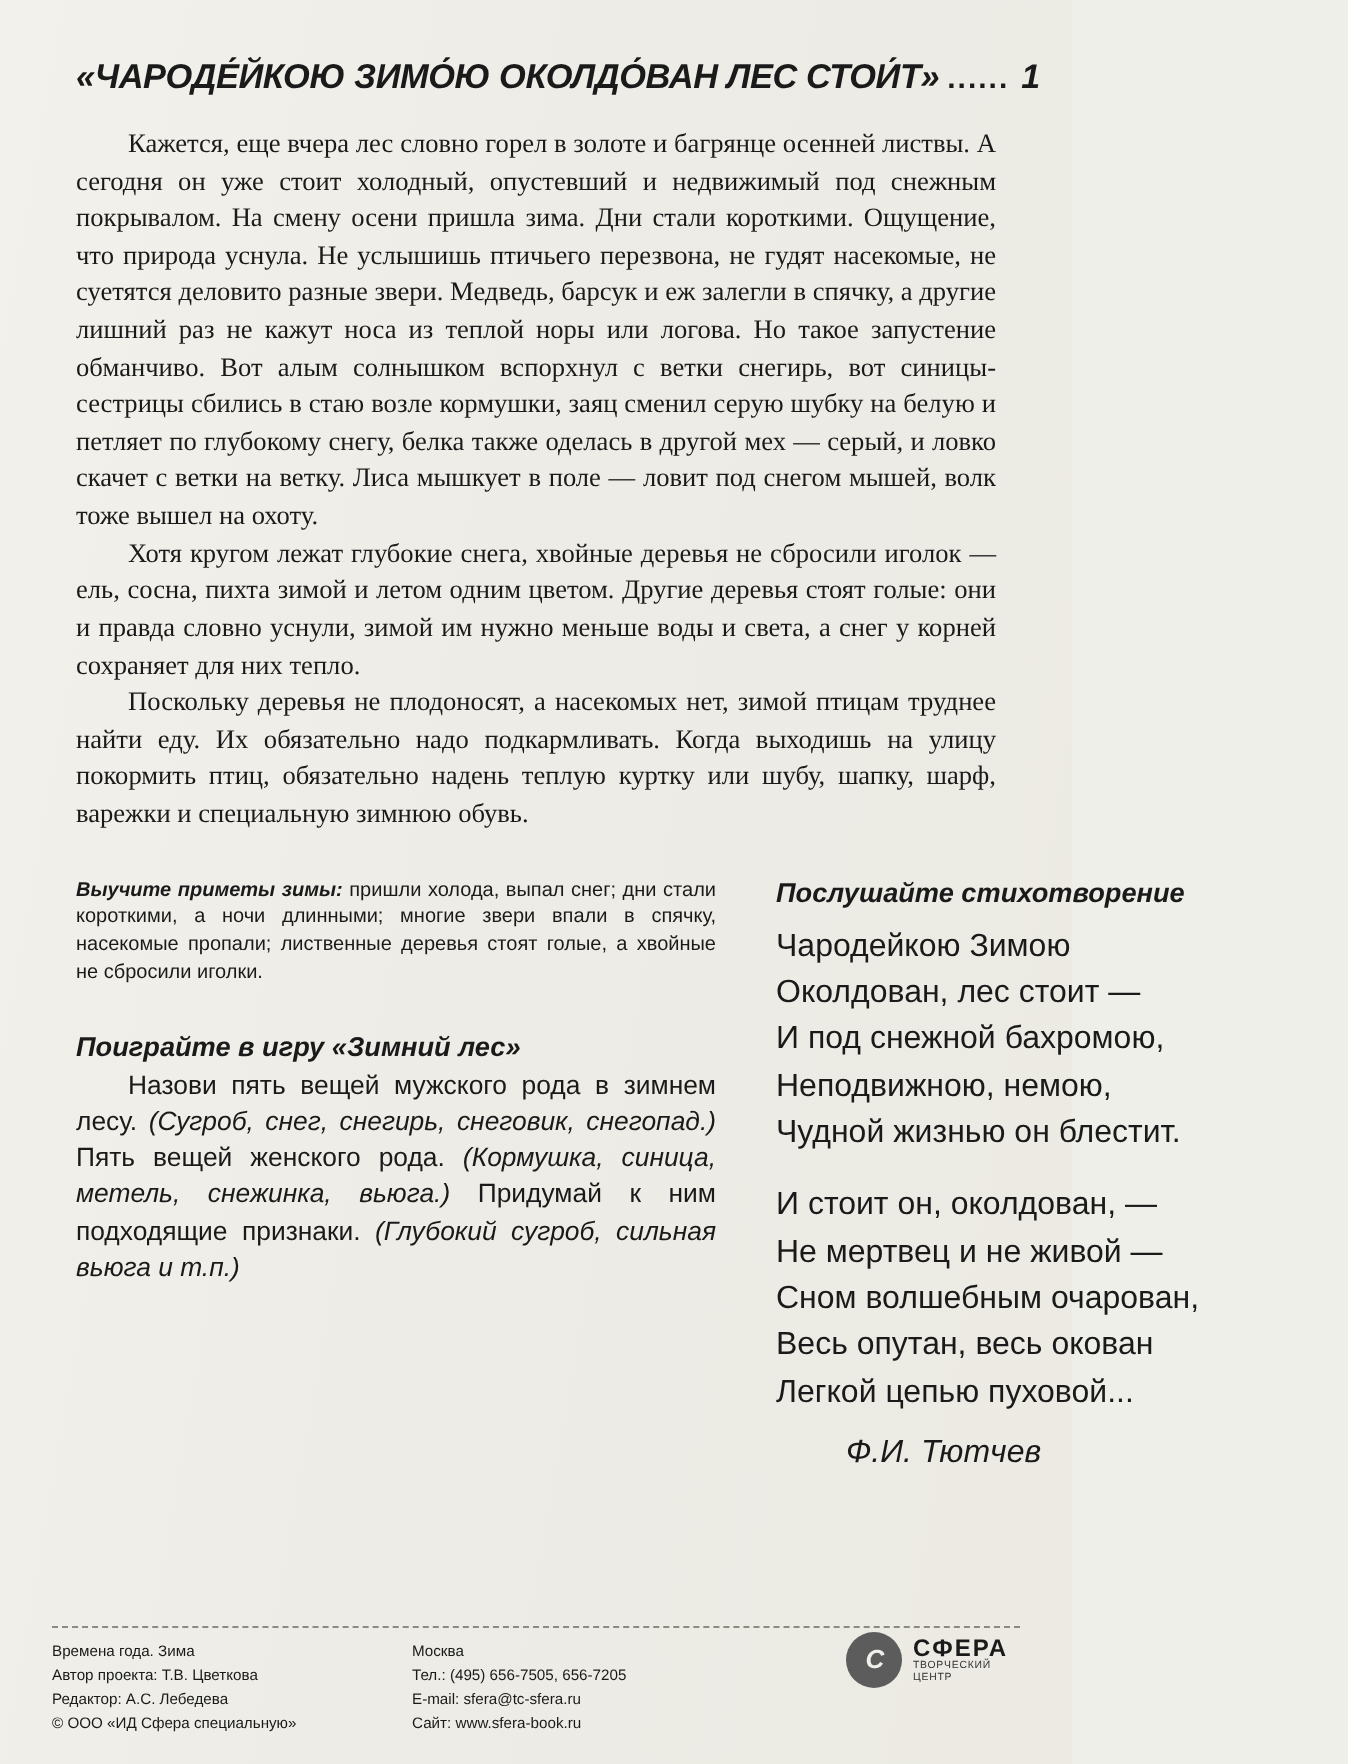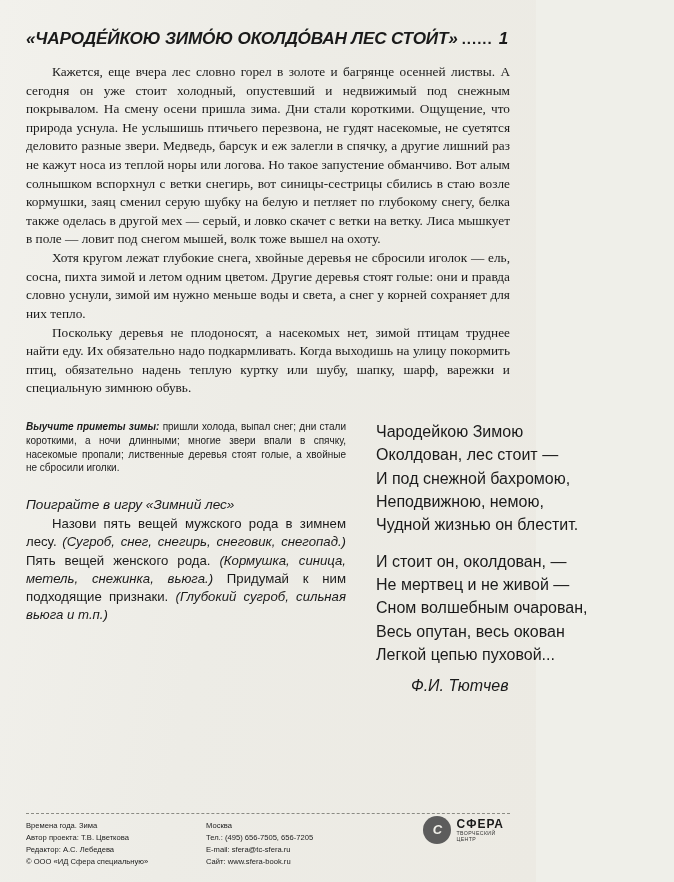--- a/index.html
+++ b/index.html
@@ -10,21 +10,21 @@
     background: #efefe9;
     font-family: "Liberation Sans", sans-serif;
     color: #1a1a1a;
     overflow: hidden;
   }
   .page {
     position: relative;
     width: 536px;
     height: 882px;
     background: #f0efe9;
-    padding: 0 26px;
+    padding: 0 38px;
   }
   
   .page::before {
     content: "";
     position: absolute;
     inset: 0;
     background: linear-gradient(100deg, #f2f1ec 0%, #edece6 45%, #eceae3 100%);
     pointer-events: none;
     z-index: 0;
   }
@@ -75,21 +75,21 @@
   .col-right { flex: 1 1 auto; padding-left: 8px; }
   .para-block {
     font-size: 10px;
     line-height: 1.38;
     text-align: justify;
   }
   .para-block .lead { font-weight: bold; font-style: italic; }
   em.it { font-style: italic; }
 
   .game-head {
-    font-weight: normal;
+    font-weight: bold;
     font-style: italic;
     font-size: 13.6px;
     margin-top: 22px;
     margin-bottom: 3px;
   }
   .game-body {
     font-size: 13.2px;
     line-height: 1.38;
     text-align: justify;
     text-indent: 26px;
@@ -184,20 +184,21 @@
           <span class="lead">Выучите приметы зимы:</span><span> пришли холода, выпал снег; дни стали короткими, а ночи длинными; многие звери впали в спячку, насекомые пропали; лиственные деревья стоят голые, а хвойные не сбросили иголки.</span>
         </div>
 
         <div class="game-head">Поиграйте в игру «Зимний лес»</div>
         <div class="game-body">
           <span>Назови пять вещей мужского рода в зимнем лесу. </span><em class="it">(Сугроб, снег, снегирь, снеговик, снегопад.)</em><span> Пять вещей женского рода. </span><em class="it">(Кормушка, синица, метель, снежинка, вьюга.)</em><span> Придумай к ним подходящие признаки. </span><em class="it">(Глубокий сугроб, сильная вьюга и т.п.)</em>
         </div>
       </div>
 
       <div class="col-right">
+        <div class="poem-head">Послушайте стихотворение</div>
         <div class="poem-lines">
           <div>Чародейкою Зимою</div>
           <div>Околдован, лес стоит —</div>
           <div>И под снежной бахромою,</div>
           <div>Неподвижною, немою,</div>
           <div>Чудной жизнью он блестит.</div>
         </div>
         <div class="poem-gap"></div>
         <div class="poem-lines">
           <div>И стоит он, околдован, —</div>

